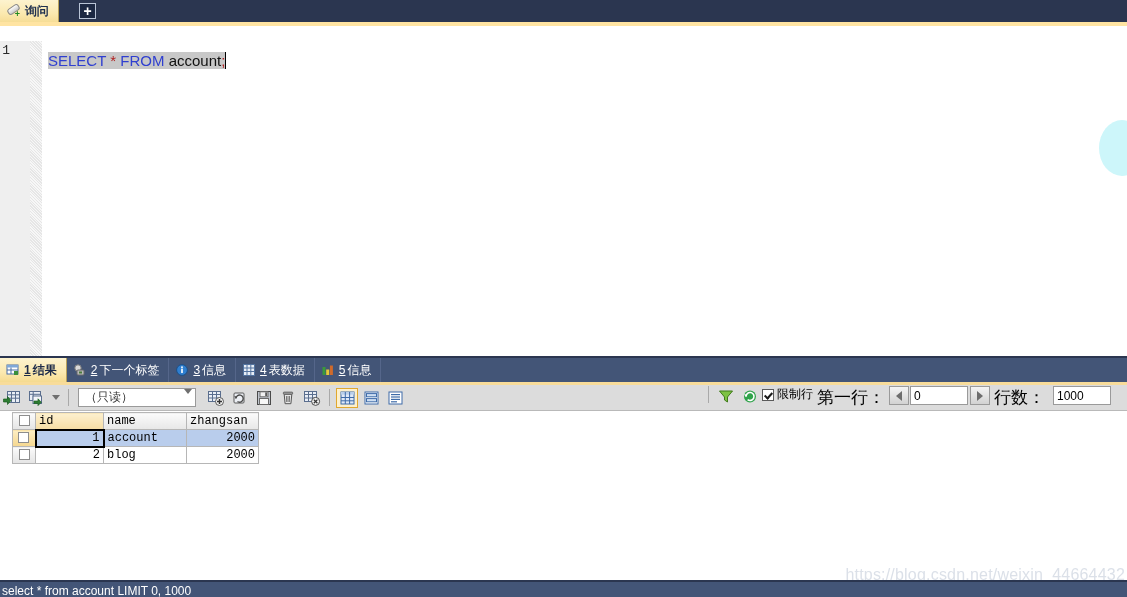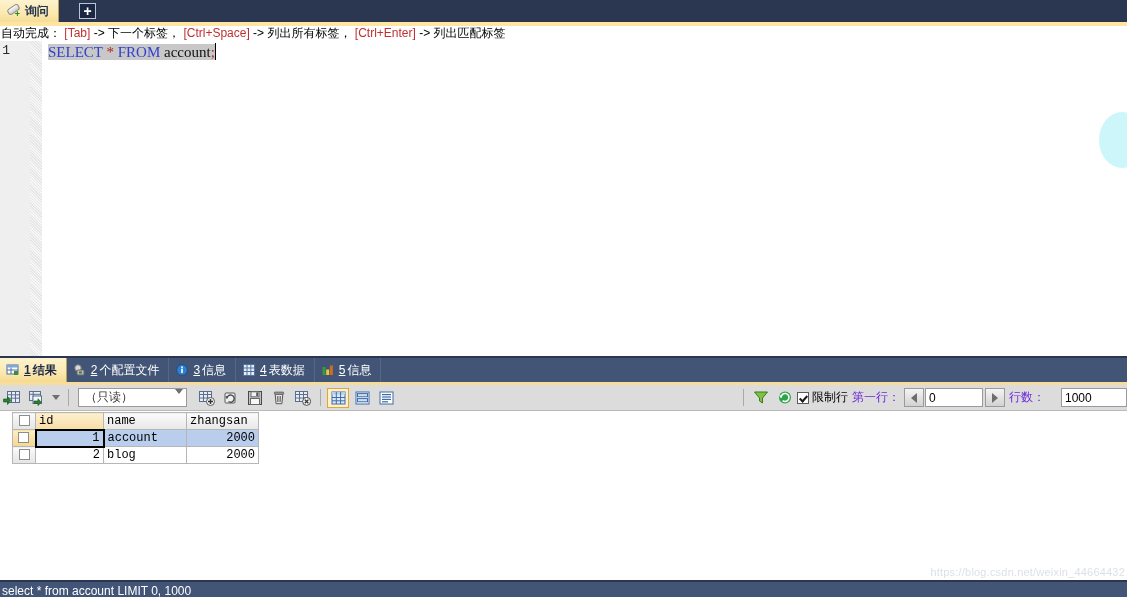--- a/index.html
+++ b/index.html
@@ -97,24 +97,24 @@
     font-size: 13px;
     color: #2a2a2a;
   }
   .gutter-strip {
     position: absolute; left: 30px; top: 0;
     width: 12px; height: 315px;
     background:
       repeating-linear-gradient(45deg, #e6e6e6 0 1px, #f7f7f7 1px 2px);
   }
   .code-area {
-    position: absolute; left: 42px; top: 0;
+    position: absolute; left: 42px; top: 8px;
     width: 1085px; height: 315px;
     background: #ffffff;
-    font-family: Liberation Serif, serif;
+    font-family: Liberation Sans, sans-serif;
     font-size: 15px;
   }
   .code-line {
     position: absolute; left: 6px; top: 2px;
     white-space: pre;
     line-height: 19px;
   }
   .sel { background: #c8c8c8; }
   .kw { color: #2f3fd0; }
   .op { color: #b02020; }
@@ -185,77 +185,77 @@
     border: 1px solid #e0a82e;
     background: #fdf0cd;
     box-sizing: border-box;
   }
   .tsep {
     width: 1px; height: 17px;
     background: #a9a9a9;
     margin: 0 5px;
   }
   .readonly-select {
-    width: 109px; height: 19px;
+    width: 118px; height: 19px;
     background: #ffffff;
     border: 1px solid #9a9a9a;
     margin-left: 4px;
     display: flex; align-items: flex-start; justify-content: space-between;
     font-size: 12px; color: #333;
     padding: 0 3px 0 6px;
     box-sizing: border-box;
   }
   .chev {
     width: 0; height: 0;
     border-left: 4px solid transparent;
     border-right: 4px solid transparent;
     border-top: 5px solid #6f6f6f;
   }
   .tbar-right {
-    margin-left: auto; display: flex; align-items: center;
-    padding-right: 0;
+    margin-left: auto; display: flex; align-items: flex-start;
+    padding-right: 16px;
   }
   .chk-wrap { display: flex; align-items: center; font-size: 12px; }
   .chkbox {
     width: 12px; height: 12px;
     border: 1px solid #5a5a5a;
     background: #ffffff;
     margin-right: 3px;
     position: relative;
     box-sizing: border-box;
   }
   .chkbox:after {
     content: "";
     position: absolute; left: 3px; top: 1px;
     width: 3px; height: 6px;
     border: solid #1a1a1a;
     border-width: 0 2px 2px 0;
     transform: rotate(42deg);
   }
-  .lbl { font-size: 12px; color: #6d28d9; margin: 0 4px; white-space: nowrap; }
+  .lbl { font-size: 17px; color: #000000; margin: 0 4px; white-space: nowrap; }
   .spinbtn {
     width: 20px; height: 19px;
     background: linear-gradient(to bottom,#f4f4f4,#d2d2d2);
     border: 1px solid #9a9a9a;
     display: flex; align-items: center; justify-content: center;
     box-sizing: border-box;
   }
   .tri-l { width:0;height:0;border-top:5px solid transparent;border-bottom:5px solid transparent;border-right:6px solid #6d6d6d; }
   .tri-r { width:0;height:0;border-top:5px solid transparent;border-bottom:5px solid transparent;border-left:6px solid #6d6d6d; }
   .numinput {
     height: 19px; background: #ffffff;
     border: 1px solid #9a9a9a;
     font-family: "Liberation Sans", sans-serif;
     font-size: 12px; color: #000;
     padding: 0 3px;
     display: flex; align-items: center;
     box-sizing: border-box;
   }
   .numinput.first { width: 58px; margin-left: 1px; }
-  .numinput.rows { width: 66px; margin-left: 12px; }
+  .numinput.rows { width: 58px; margin-left: 4px; }
 
   
   .gridwrap {
     position: absolute; left: 12px; top: 412px;
     width: 1127px; height: 162px;
     background: #ffffff;
   }
   table.grid { border-collapse: collapse; }
   table.grid td, table.grid th {
     border: 1px solid #b6b6b6;
@@ -305,24 +305,25 @@
     background: #435577;
     border-top: 2px solid #2b3650;
     color: #ffffff;
     font-size: 12px;
     display: flex; align-items: center;
     padding-left: 2px;
     box-sizing: border-box;
   }
   .watermark {
     position: absolute; right: 2px; top: 566px;
-    font-size: 11px;
+    font-size: 16px;
     color: rgba(190,198,214,0.55);
     white-space: nowrap;
     letter-spacing: 0.2px;
+    text-decoration: underline;
   }
 
   svg { display: block; }
 </style>
 </head>
 <body>
 
 <div class="app">
 
   <div class="titlebar">
@@ -330,29 +331,20 @@
       <span class="pill-icon">
         <span class="pill"></span>
           <span class="plus">+</span>
       </span>
       <span class="tab-label">询问</span>
     </div>
     <div class="plus-tab">+</div>
   </div>
   <div class="title-underline"></div>
 
-  <div class="hintbar">
-    <span>自动完成：</span>
-    <span class="key">[Tab]</span>
-    <span>-&gt; 下一个标签，</span>
-    <span class="key">[Ctrl+Space]</span>
-    <span>-&gt; 列出所有标签，</span>
-    <span class="key">[Ctrl+Enter]</span>
-    <span>-&gt; 列出匹配标签</span>
-  </div>
 
   <div class="editor">
     <div class="gutter">
       <div class="lineno">1</div>
     </div>
     <div class="gutter-strip"></div>
     <div class="code-area">
       <div class="code-line"><span class="sel"><span class="kw">SELECT</span> <span class="op">*</span> <span class="kw">FROM</span> <span class="id">account</span><span class="op">;</span></span><span class="caret"></span></div>
       <div class="blob"></div>
     </div>
@@ -376,21 +368,21 @@
 
       <div class="rtab">
         <span class="ricon">
           <svg width="14" height="14" viewBox="0 0 14 14">
             <circle cx="5" cy="5" r="3.2" fill="#d9d9d9" stroke="#7a7a7a"></circle>
             <rect x="4" y="7" width="7" height="5" rx="1" fill="#b9b9b9" stroke="#6a6a6a"></rect>
             <rect x="6" y="8.5" width="3" height="2" fill="#4a7a3a"></rect>
           </svg>
         </span>
         <span class="num">2</span>
-        <span>个配置文件</span>
+        <span>下一个标签</span>
       </div>
 
       <div class="rtab">
         <span class="ricon">
           <svg width="14" height="14" viewBox="0 0 14 14">
             <circle cx="7" cy="7" r="5.4" fill="#2f7fd0" stroke="#1c4f86"></circle>
             <rect x="6.2" y="5.6" width="1.6" height="4.4" fill="#ffffff"></rect>
             <rect x="6.2" y="3.4" width="1.6" height="1.6" fill="#ffffff"></rect>
           </svg>
         </span>

